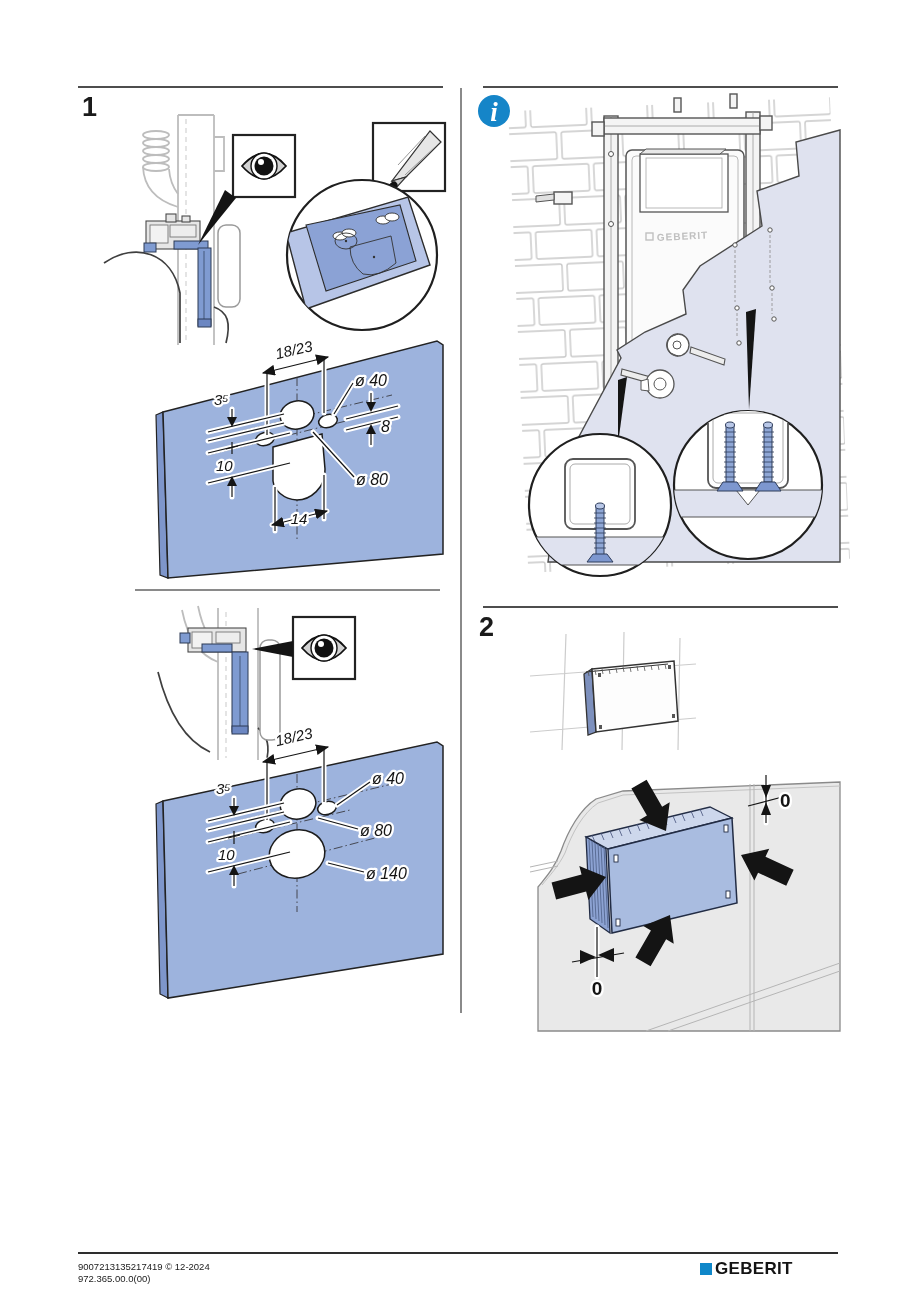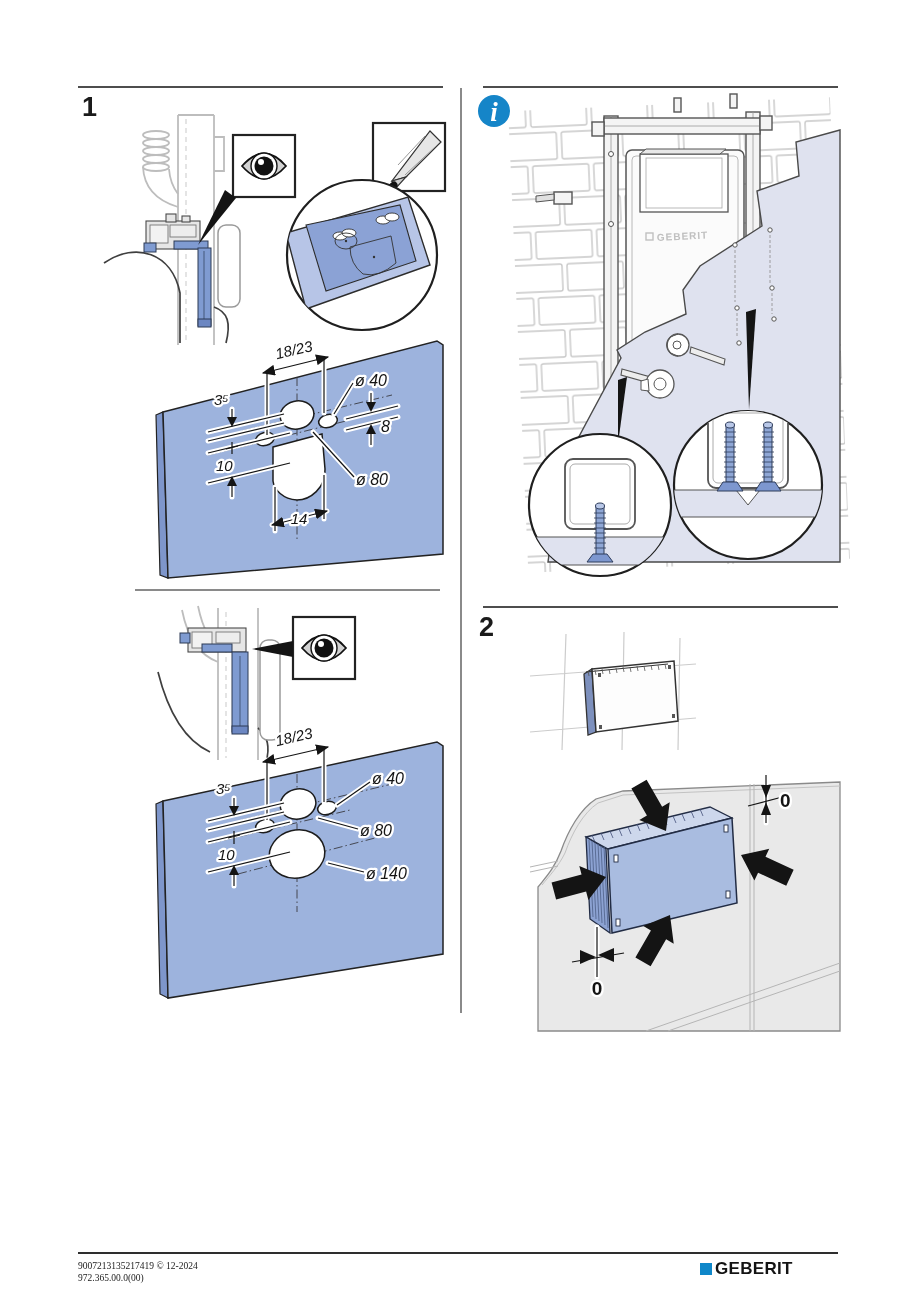--- a/index.html
+++ b/index.html
@@ -418,21 +418,21 @@
       <path class="dlh" d="M69,162 V212"></path>
         <path class="dl" d="M69,162 V212"></path>
       <path class="dl" d="M44,197 L96,188"></path>
       <polygon class="arr" points="52,185 52,199 68,192"></polygon>
       <polygon class="arr" points="86,183 86,197 70,190"></polygon>
       <text class="zero halo" x="69" y="230" text-anchor="middle">0</text>
     </g>
   </svg>
 
   <div class="rule" style="left:78px;top:1252px;width:760px;height:1.5px;background:#2e2e2e;"></div>
-  <div class="footer-text" style="left:78px;top:1261px;font-family:Liberation Serif, serif;">
+  <div class="footer-text" style="left:78px;top:1261px;">
     <div>9007213135217419 © 12-2024</div>
     <div>972.365.00.0(00)</div>
   </div>
   <div class="logo" style="left:700px;top:1259px;">
     <div class="logo-sq" style="background:#0f87c9;"></div>
     <div class="logo-txt">GEBERIT</div>
   </div>
   <div class="pagenum" style="left:816px;top:1260px;">19</div>
 
 </div>

